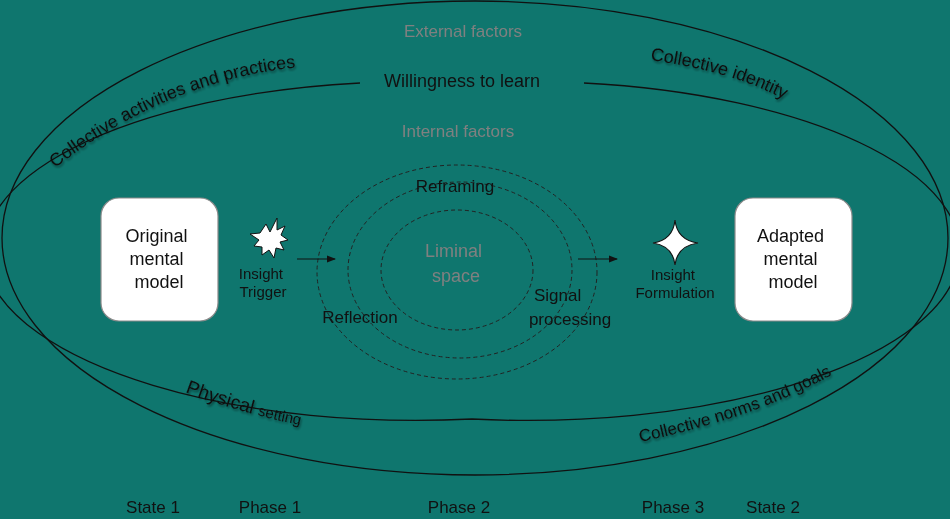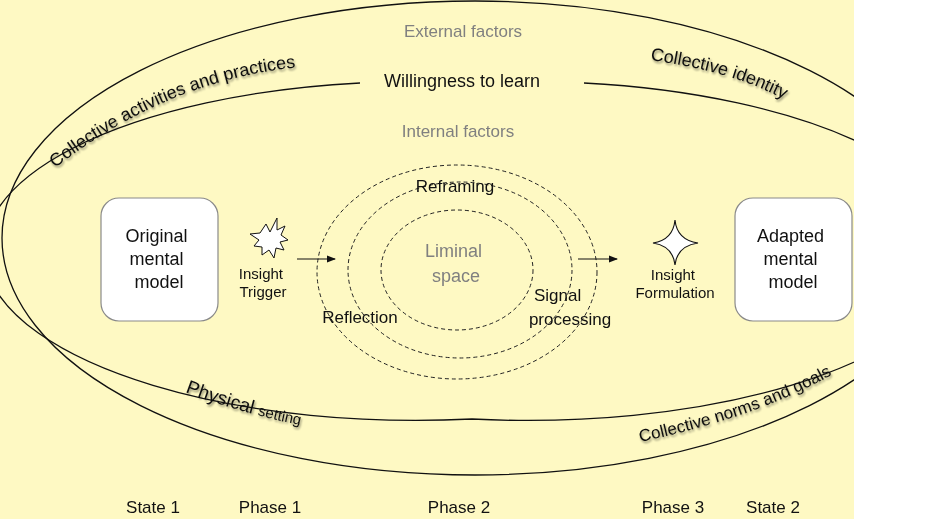--- a/index.html
+++ b/index.html
@@ -1,16 +1,16 @@
 <!DOCTYPE html>
 <html><head>
 <meta charset="utf-8">
 <style>
   html, body { margin: 0; padding: 0; background: #ffffff; }
-  #stage { position: relative; width: 854px; height: 519px; overflow: hidden; background: #fef9c3; }
+  #stage { position: relative; width: 950px; height: 519px; overflow: hidden; background: #0f766e; }
   svg { position: absolute; left: 0; top: 0; }
   .lbl { font-family: "Liberation Sans", "DejaVu Sans", sans-serif; }
   .dark { fill: #111111; }
   .grey { fill: #808080; }
   .shadow { filter: url(#txtshadow); }
 </style>
 </head>
 <body>
 
 <div id="stage">

